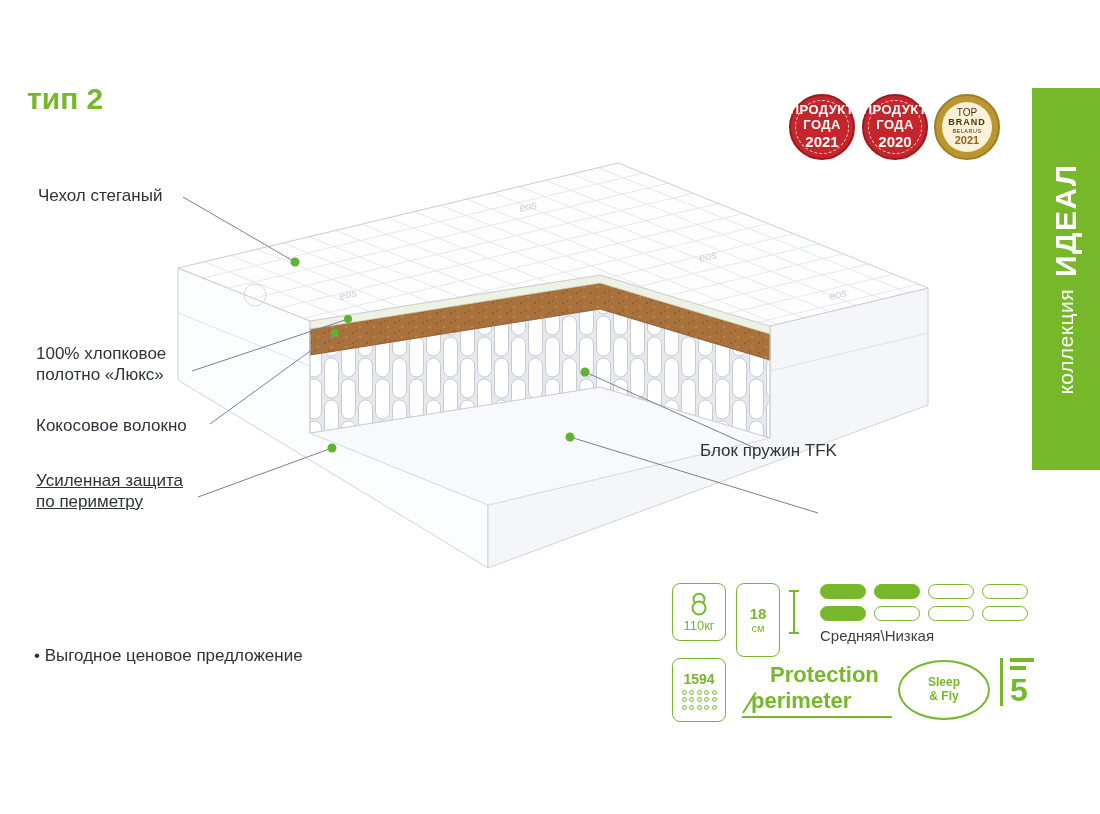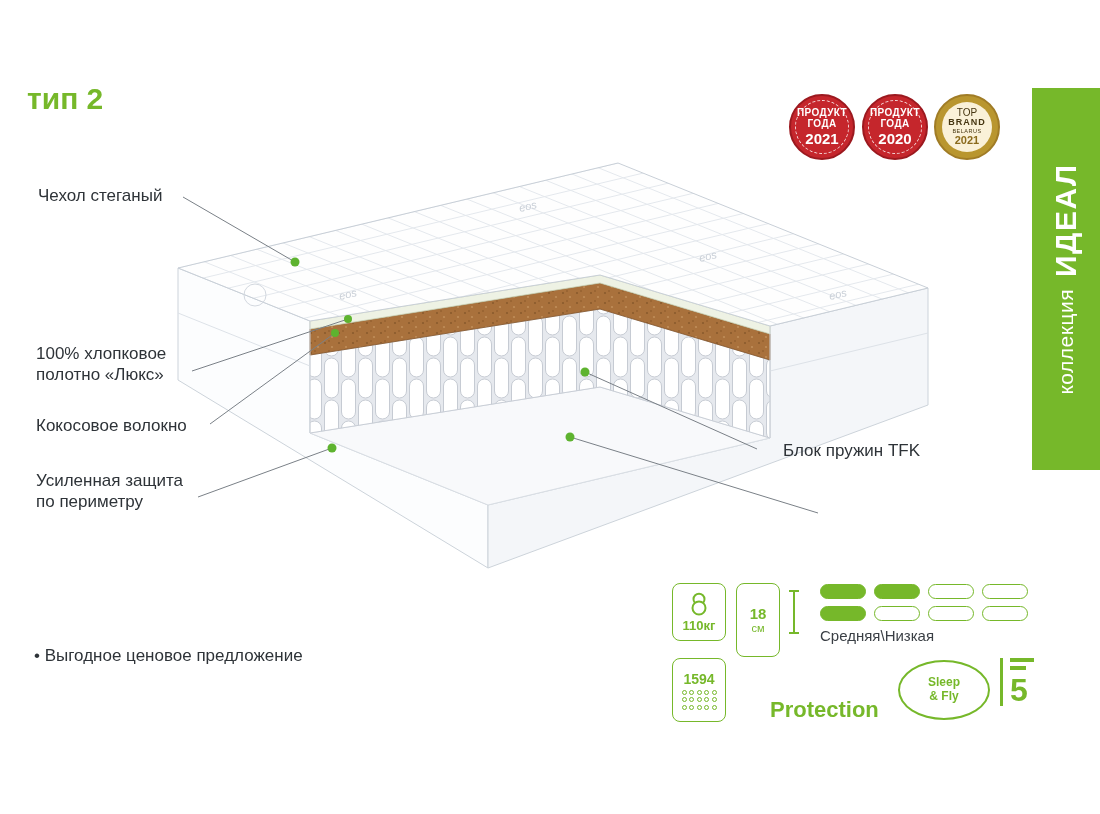--- a/index.html
+++ b/index.html
@@ -16,21 +16,21 @@
     font-size:30px;font-weight:bold;color:var(--accent,#76b82a);
   }
 
   
   .badge{position:absolute;width:66px;height:66px;border-radius:50%;
     display:flex;flex-direction:column;align-items:center;justify-content:center;
     text-align:center;box-sizing:border-box;}
   .badge-red{background:#c5262c;border:2px solid #9c191f;color:#fff;}
   .badge-red::before{content:"";position:absolute;inset:4px;border:1px dashed rgba(255,255,255,.85);border-radius:50%;}
   .badge-red>*{position:relative;}
-  .badge .b-line{font-size:10px;line-height:1.15;letter-spacing:.4px;font-weight:bold;}
+  .badge .b-line{font-size:13px;line-height:1.15;letter-spacing:.4px;font-weight:bold;}
   .badge .b-year{font-size:15px;font-weight:bold;line-height:1.1;margin-top:1px;}
   .badge-gold{background:var(--badge-gold,#b9962f);border:2px solid #a07c26;color:#453510;}
   .badge-gold::before{content:"";position:absolute;inset:6px;background:#faf1d8;border-radius:50%;}
   .badge-gold>*{position:relative;}
   .badge-gold .bg-1{font-size:10px;font-weight:normal;line-height:1.1;}
   .badge-gold .bg-2{font-size:9px;font-weight:bold;letter-spacing:1px;line-height:1.1;}
   .badge-gold .bg-3{font-size:5.5px;letter-spacing:.5px;line-height:1.2;}
   .badge-gold .bg-year{font-size:11px;font-weight:bold;color:#8a6a1c;line-height:1.2;}
 
   
@@ -44,49 +44,49 @@
   }
   .collection-text .coll{font-size:21px;letter-spacing:.5px;}
   .collection-text .ideal{font-size:30px;font-weight:bold;letter-spacing:1.5px;}
 
   
   .art{position:absolute;left:0;top:0;width:1100px;height:814px;z-index:1;}
   .eos{font-size:11px;fill:#c9cfd7;font-style:italic;}
 
   
   .callout{position:absolute;font-size:17px;line-height:1.22;color:var(--text,#2e3338);z-index:2;}
-  .callout.right{width:220px;text-align:right;}
+  .callout.right{width:220px;text-align:left;}
 
   
   .features{position:absolute;left:34px;top:642px;font-size:17px;line-height:27px;z-index:2;}
 
   
   .spec-box{position:absolute;border:1.8px solid var(--accent,#76b82a);border-radius:8px;
     display:flex;flex-direction:column;align-items:center;justify-content:center;
     color:var(--accent,#76b82a);box-sizing:border-box;z-index:2;}
   .weight-box{left:672px;top:583px;width:54px;height:58px;gap:2px;}
-  .weight-box .w-val{font-size:13px;font-weight:700;}
+  .weight-box .w-val{font-size:13px;font-weight:400;}
   .height-box{left:736px;top:583px;width:44px;height:74px;}
   .height-box .h-val{font-size:15px;font-weight:600;line-height:1.15;}
   .height-box .h-unit{font-size:11px;line-height:1.15;}
   .measure-icon{position:absolute;left:786px;top:587px;z-index:2;}
   .springs-box{left:672px;top:658px;width:54px;height:64px;gap:3px;}
   .springs-box .s-val{font-size:14px;font-weight:bold;}
   .sdots{display:grid;grid-template-columns:repeat(5,auto);gap:2.5px;}
   .sdot{width:5px;height:5px;border:1.2px solid var(--accent,#76b82a);border-radius:50%;box-sizing:border-box;}
 
   .firmness{position:absolute;left:820px;top:584px;z-index:2;}
   .pill-row{display:flex;gap:8px;margin-bottom:7px;}
   .pill{width:46px;height:15px;border:1.5px solid var(--accent,#76b82a);border-radius:8px;box-sizing:border-box;}
   .pill.filled{background:var(--accent,#76b82a);}
   .firmness-label{position:absolute;left:820px;top:627px;font-size:15px;color:#3a3f45;z-index:2;}
 
   .protection{position:absolute;left:742px;top:663px;width:150px;z-index:2;
     color:var(--accent,#76b82a);font-weight:bold;font-size:22px;line-height:1.1;}
-  .prot-line1{margin-left:28px;margin-top:35px;}
+  .prot-line1{margin-left:28px;}
   .prot-line2-wrap{border-bottom:2px solid var(--accent,#76b82a);padding-bottom:3px;
     display:flex;align-items:flex-end;gap:7px;margin-top:2px;}
   .prot-slash{width:2px;height:24px;background:var(--accent,#76b82a);
     transform:rotate(32deg);transform-origin:bottom center;display:inline-block;}
 
   .sleepfly{position:absolute;left:898px;top:660px;width:92px;height:60px;
     border:2.5px solid var(--accent,#76b82a);border-radius:50%;
     display:flex;flex-direction:column;align-items:center;justify-content:center;
     color:var(--accent,#76b82a);font-weight:bold;font-size:12px;line-height:1.15;
     box-sizing:border-box;z-index:2;}
@@ -241,21 +241,21 @@
     <span class="coll">коллекция</span>
     <span class="ideal">ИДЕАЛ</span>
   </div>
 
   <div class="callout" style="left:38px;top:186px;">Чехол стеганый</div>
   <div class="callout" style="left:36px;top:344px;">
     <div>100% хлопковое</div>
     <div>полотно «Люкс»</div>
   </div>
   <div class="callout" style="left:36px;top:416px;">Кокосовое волокно</div>
-  <div class="callout" style="left:36px;top:471px;">
+  <div class="callout" style="left:36px;top:471px;text-decoration:underline;">
     <div>Усиленная защита</div>
     <div>по периметру</div>
   </div>
   <div class="callout right" style="left:700px;top:441px;">Блок пружин TFK</div>
 
   <div class="features">
     <div>• Выгодное ценовое предложение</div>
   </div>
 
   <div class="spec-box weight-box">
@@ -306,20 +306,24 @@
         <span class="sdot"></span>
         <span class="sdot"></span>
         <span class="sdot"></span>
         <span class="sdot"></span>
         <span class="sdot"></span>
       </div>
   </div>
 
   <div class="protection">
     <div class="prot-line1">Protection</div>
+    <div class="prot-line2-wrap">
+      <span class="prot-slash"></span>
+      <span>perimeter</span>
+    </div>
   </div>
 
   <div class="sleepfly">
     <div>Sleep</div>
     <div>&amp; Fly</div>
   </div>
 
   <div class="warranty">
     <div class="w-line"></div>
     <div class="w-line short"></div>

